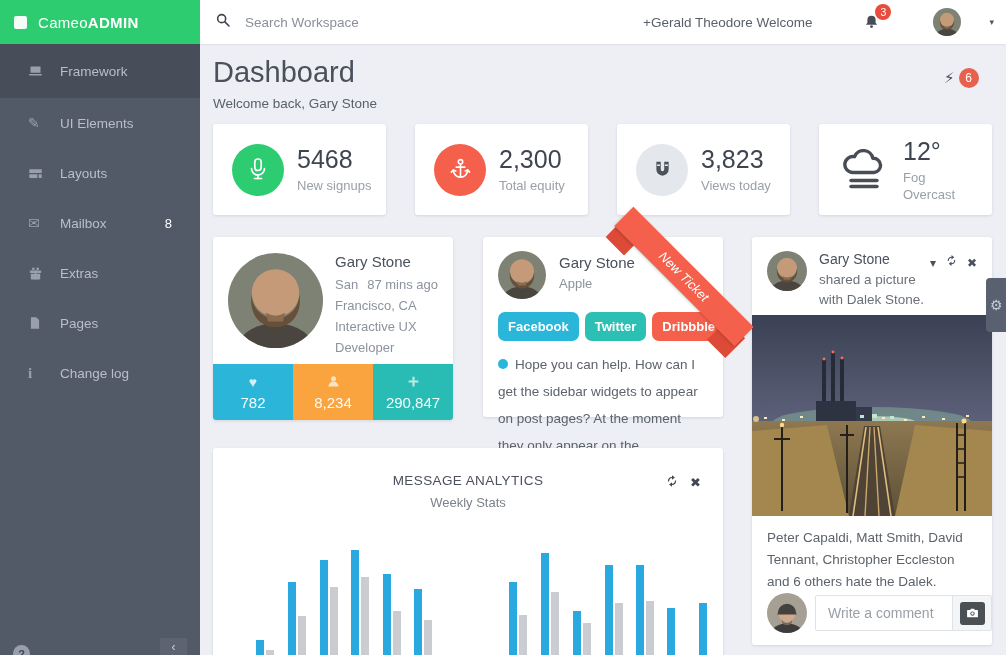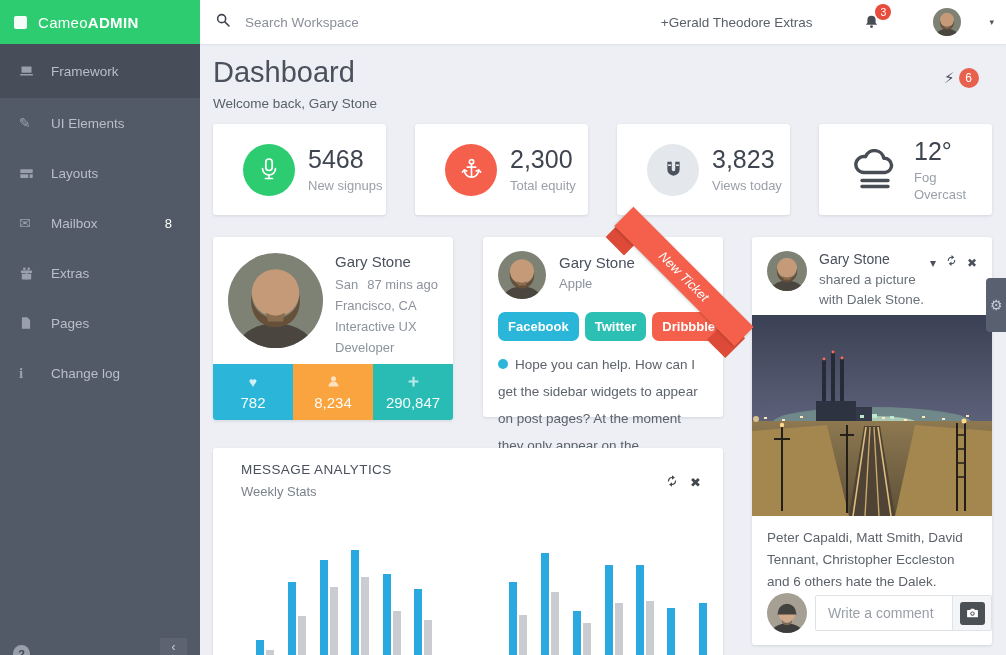--- a/index.html
+++ b/index.html
@@ -16,40 +16,40 @@
   .search-input{border:none;outline:none;font-size:13.5px;color:#555;width:320px;margin-left:12px;background:transparent;}
   .search-input::placeholder{color:#8a8f98;}
   .user-menu{font-size:13.5px;color:#5a6069;margin-right:30px;cursor:pointer;}
   .bell-wrap{position:relative;margin-right:32px;cursor:pointer;height:17px;}
   .badge-dot{position:absolute;top:-10px;right:-11px;background:#e74c3c;color:#fff;border-radius:50%;width:16px;height:16px;font-size:10.5px;display:flex;align-items:center;justify-content:center;}
   .avatar-sm{width:28px;height:28px;border-radius:50%;overflow:hidden;flex:none;cursor:pointer;}
   .caret{color:#555;font-size:9px;margin:0 12px 0 7px;cursor:pointer;}
 
   
   .sidebar{position:absolute;left:0;top:44px;width:200px;bottom:0;background:#535a67;z-index:4;}
-  .sb-item{height:50px;display:flex;align-items:center;padding-left:19px;color:#b9bfc9;font-size:13.5px;cursor:pointer;}
+  .sb-item{height:50px;display:flex;align-items:center;padding-left:28px;color:#b9bfc9;font-size:13.5px;cursor:pointer;}
   .sb-item.active{background:#474d59;height:54px;}
   .sb-icon{width:25px;margin-right:7px;color:#99a0ac;font-size:14px;display:flex;align-items:center;}
   .sb-icon.serif{font-family:"Liberation Serif",serif;font-weight:bold;font-size:15px;}
   .sb-badge{margin-left:auto;margin-right:28px;font-size:13px;color:#fff;}
   .sb-help{position:absolute;left:13px;bottom:-7px;width:17px;height:17px;border-radius:50%;background:#9aa0ab;color:#3f4450;font-weight:bold;font-size:11px;display:flex;align-items:center;justify-content:center;cursor:pointer;}
   .sb-collapse{position:absolute;left:160px;bottom:0;width:27px;height:17px;background:#5d6370;color:#cdd2da;display:flex;align-items:center;justify-content:center;font-size:12px;cursor:pointer;}
 
   
   .page-head{position:absolute;left:213px;top:56px;}
   .page-title{font-size:29px;color:#4a505c;font-weight:400;margin:0;}
   .page-sub{font-size:13.5px;color:#596068;margin-top:7px;}
   .alert-badge{position:absolute;left:944px;top:68px;display:flex;align-items:center;cursor:pointer;}
   .bolt{color:#3f4450;font-size:15px;margin-right:4px;}
   .alert-pill{width:20px;height:20px;border-radius:50%;background:#e8614d;color:#fff;font-size:12px;display:flex;align-items:center;justify-content:center;}
 
   
   .card{position:absolute;background:#fff;border-radius:3px;box-shadow:0 1px 3px rgba(40,45,60,.12);}
   .stats-row{position:absolute;left:213px;top:124px;display:flex;gap:29px;}
-  .stat-card{width:173px;height:91px;background:#fff;border-radius:3px;box-shadow:0 1px 3px rgba(40,45,60,.12);display:flex;align-items:center;padding-left:30px;box-sizing:border-box;}
+  .stat-card{width:173px;height:91px;background:#fff;border-radius:3px;box-shadow:0 1px 3px rgba(40,45,60,.12);display:flex;align-items:center;padding-left:19px;box-sizing:border-box;}
   .stat-ic{width:52px;height:52px;border-radius:50%;flex:none;display:flex;align-items:center;justify-content:center;}
   .stat-tx{margin-left:13px;}
   .stat-val{font-size:25px;color:#3f4550;}
   .stat-lbl{font-size:13px;color:#9aa0a9;line-height:17px;margin-top:3px;}
 
   
   #profile-card{left:213px;top:237px;width:240px;height:183px;}
   .pc-body{padding:14px 15px 0;overflow:hidden;}
   .pc-avatar{float:left;width:95px;height:95px;border-radius:50%;overflow:hidden;margin:2px 12px 6px 0;}
   .pc-name{font-size:15px;color:#4a505c;padding-top:2px;}
@@ -87,21 +87,21 @@
   .sc-comment{position:absolute;left:15px;top:356px;display:flex;align-items:center;}
   .cm-avatar{width:40px;height:40px;border-radius:50%;overflow:hidden;flex:none;}
   .cm-group{display:flex;margin-left:8px;border:1px solid #dfe2e7;border-radius:2px;height:34px;}
   .cm-input{border:none;outline:none;width:112px;padding:0 12px;font-size:14px;color:#555;font-family:inherit;}
   .cm-input::placeholder{color:#9aa0a8;}
   .cm-suffix{width:38px;background:#f4f5f7;border-left:1px solid #dfe2e7;display:flex;align-items:center;justify-content:center;}
   .cm-cam{width:25px;height:23px;background:#4b5055;border-radius:3px;display:flex;align-items:center;justify-content:center;cursor:pointer;border:none;}
 
   
   #analytics-card{left:213px;top:448px;width:510px;height:340px;}
-  .ac-head{padding:14px 28px 0;}
+  .ac-head{padding:25px 28px 0;text-align:center;}
   .ac-title{font-size:13.5px;color:#4a505c;letter-spacing:.4px;}
   .ac-sub{font-size:13px;color:#7c828b;margin-top:7px;}
   .ac-icons{position:absolute;right:22px;top:26px;display:flex;gap:11px;color:#43484f;font-size:13px;align-items:center;}
   .ac-icons span{cursor:pointer;}
   #chart{position:absolute;left:0;top:82px;width:510px;height:190px;}
   .bar{position:absolute;bottom:0;width:8px;}
 
   .gear-tab{position:absolute;right:0;top:278px;width:20px;height:54px;background:#596170;border-radius:4px 0 0 4px;color:#c6ccd6;display:flex;align-items:center;font-size:14px;padding-left:4px;box-sizing:border-box;cursor:pointer;z-index:4;}
 
   .av{width:100%;height:100%;display:block;}
@@ -137,21 +137,21 @@
   </div>
 
   <div class="topbar">
     <div class="search-wrap">
       <span><svg viewBox="0 0 24 24" width="16" height="16" fill="none" stroke="#3f444d" stroke-width="2.4" stroke-linecap="round">
             <circle cx="10" cy="10" r="6"></circle>
             <path d="M14.8 14.8L21 21"></path>
           </svg></span>
       <input class="search-input" placeholder="Search Workspace" style="">
     </div>
-    <span class="user-menu">+Gerald Theodore Extras</span>
+    <span class="user-menu">+Gerald Theodore Welcome</span>
     <span class="bell-wrap">
       <span><svg viewBox="0 0 24 24" width="17" height="17" fill="#474c55">
             <path d="M12 2.5a5.8 5.8 0 0 1 5.8 5.8v3.9l2 3H4.2l2-3V8.3A5.8 5.8 0 0 1 12 2.5z"></path>
             <circle cx="12" cy="17.8" r="2"></circle>
           </svg></span>
       <span class="badge-dot">3</span>
     </span>
     <span class="avatar-sm">
         <svg class="av" viewBox="0 0 100 100">
           <use href="#av-gary"></use>

